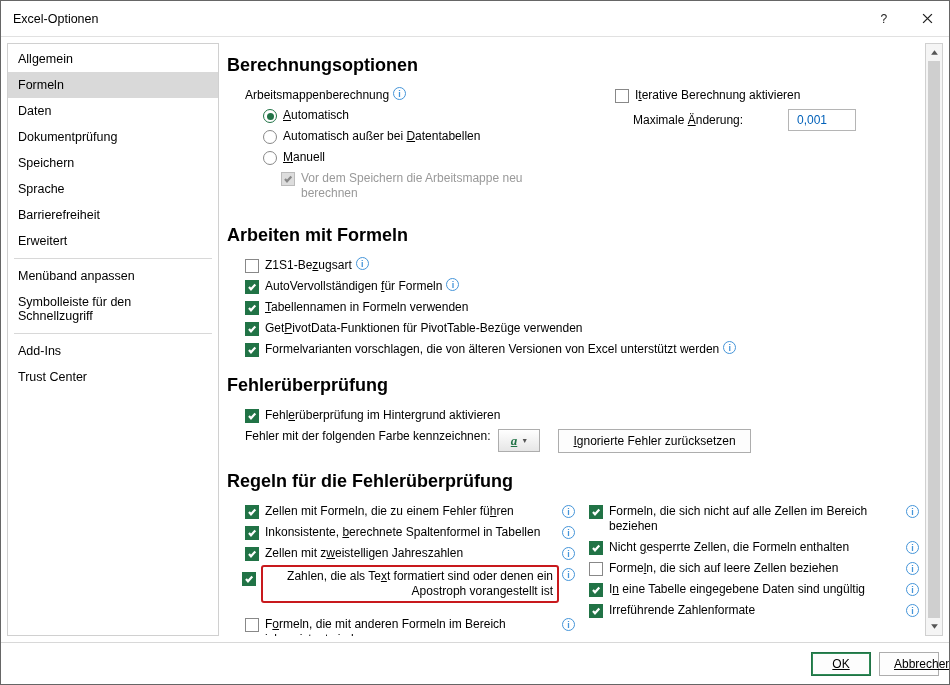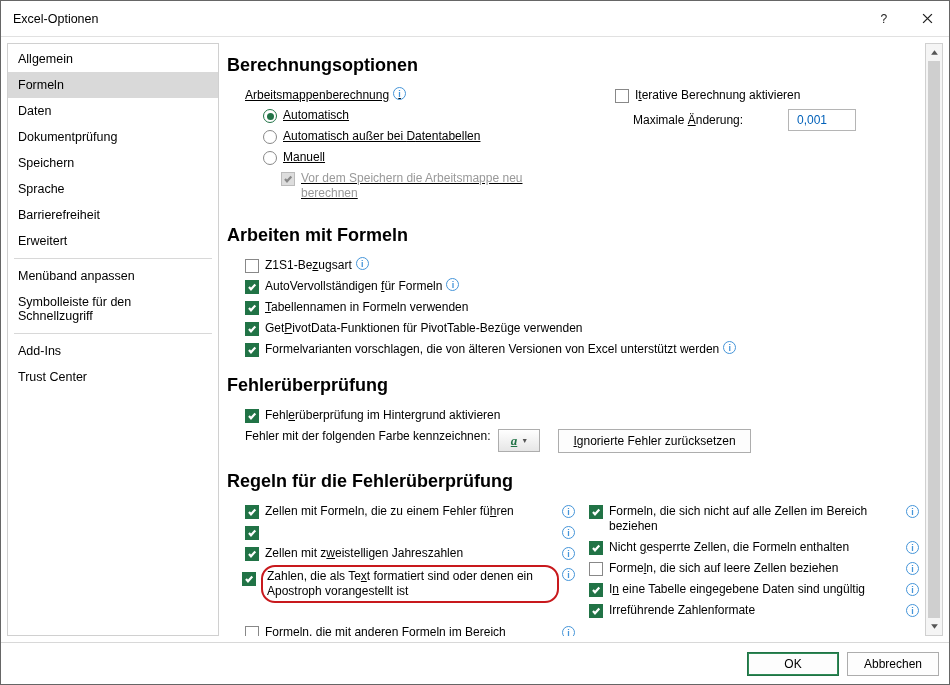--- a/index.html
+++ b/index.html
@@ -175,21 +175,21 @@
     margin-left: 4px;
     vertical-align: -2px;
     cursor: help;
     font-family: "Segoe UI", sans-serif;
     position: relative;
     top: -1px;
   }
 
   
   .calc-row { display: flex; gap: 40px; align-items: flex-start; }
-  .calc-left { flex: 0 0 330px; text-decoration: underline; }
+  .calc-left { flex: 0 0 330px; }
   .calc-right { flex: 1; }
   .calc-right .param { display: flex; align-items: center; margin-bottom: 6px; }
   .calc-right label { width: 155px; }
 
   .spinbox, .txtbox {
     border: 1px solid #b5b5b5;
     height: 22px;
     display: flex;
     align-items: center;
     background: #fff;
@@ -238,41 +238,42 @@
   
   .rules { display: flex; gap: 14px; margin-left: 18px; }
   .rules .col { flex: 1; min-width: 0; }
   .rules .row { position: relative; margin-bottom: 6px; padding-right: 20px; }
   .rules .row .info-right { position: absolute; right: 0; top: 1px; }
   .lbl { line-height: 15px; }
 
   .hl-box {
     position: relative;
     padding: 2px 4px;
-    margin: -2px -4px 16px -4px;
+    margin: -2px -4px 8px -4px;
     border: 2.2px solid var(--highlight);
-    border-radius: 14px;
+    border-radius: 3px;
+    text-align: right;
   }
   .hl-box .cb-out {
     position: absolute;
     left: -21px; top: 4px;
   }
   .hl-box .cb-out .cb { margin-right: 0; }
 
   
   .footer {
     border-top: 1px solid var(--hr);
     height: 42px;
     display: flex;
     align-items: center;
     justify-content: flex-end;
     padding: 0 10px;
     gap: 8px;
   }
-  .footer .std-btn { width: 92px; }
+  .footer .std-btn { width: 60px; text-decoration: underline; }
   .footer .std-btn.primary { border: 1px solid #217346; box-shadow: inset 0 0 0 1px #2f8a56; }
 
 </style>
 </head>
 <body>
 
 <div class="titlebar">
   <div class="title">Excel-Optionen</div>
   <div class="btn">
     <svg viewBox="0 0 10 10">
@@ -435,20 +436,21 @@
                 </span>
               <span class="lbl">Zellen mit Formeln, die zu einem Fehler fü<span class="mnem">h</span>ren</span>
               <span class="info info-right">i</span>
             </div>
             <div class="row">
               <span class="cb checked">
                   <svg viewBox="0 0 10 10">
                     <path d="M2 5 L4 7.3 L8.3 2.5"></path>
                   </svg>
                 </span>
+              <span class="lbl">Inkonsistente, <span class="mnem">b</span>erechnete Spaltenformel in Tabellen</span>
               <span class="info info-right">i</span>
             </div>
             <div class="row">
               <span class="cb checked">
                   <svg viewBox="0 0 10 10">
                     <path d="M2 5 L4 7.3 L8.3 2.5"></path>
                   </svg>
                 </span>
               <span class="lbl">Zellen mit z<span class="mnem">w</span>eistelligen Jahreszahlen</span>
               <span class="info info-right">i</span>

